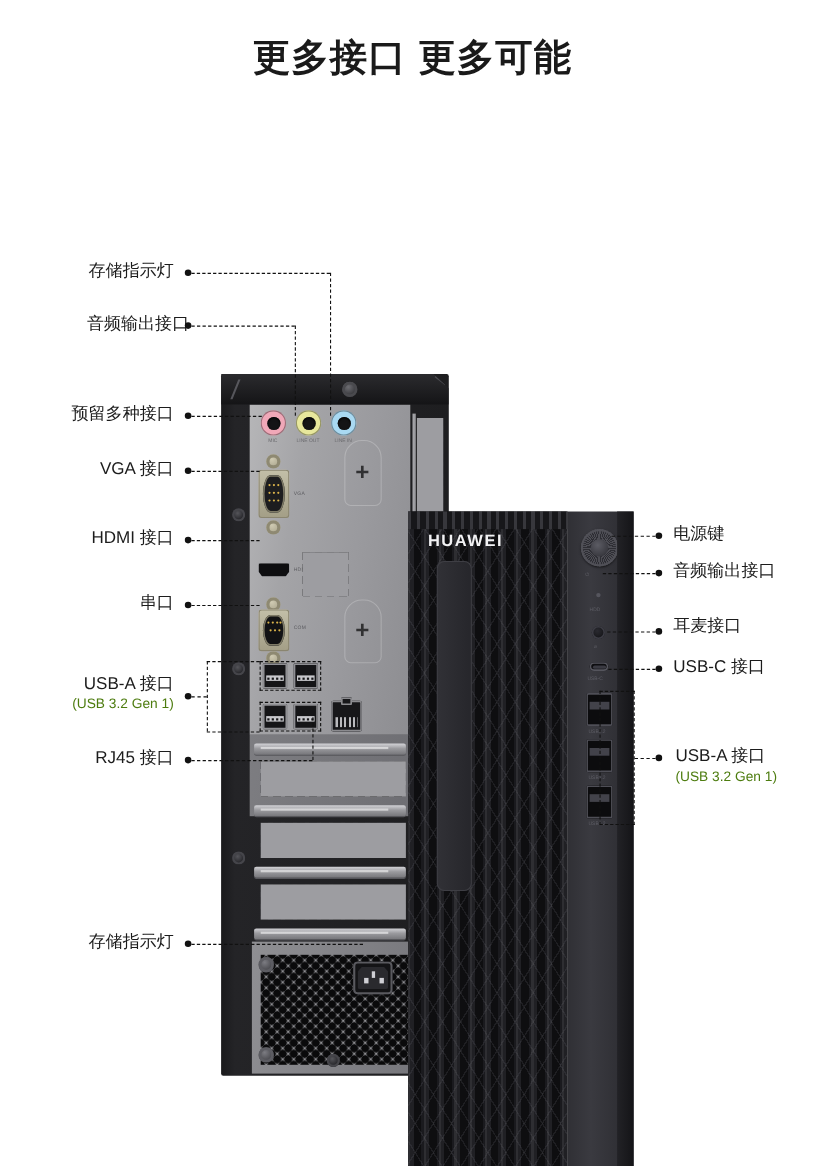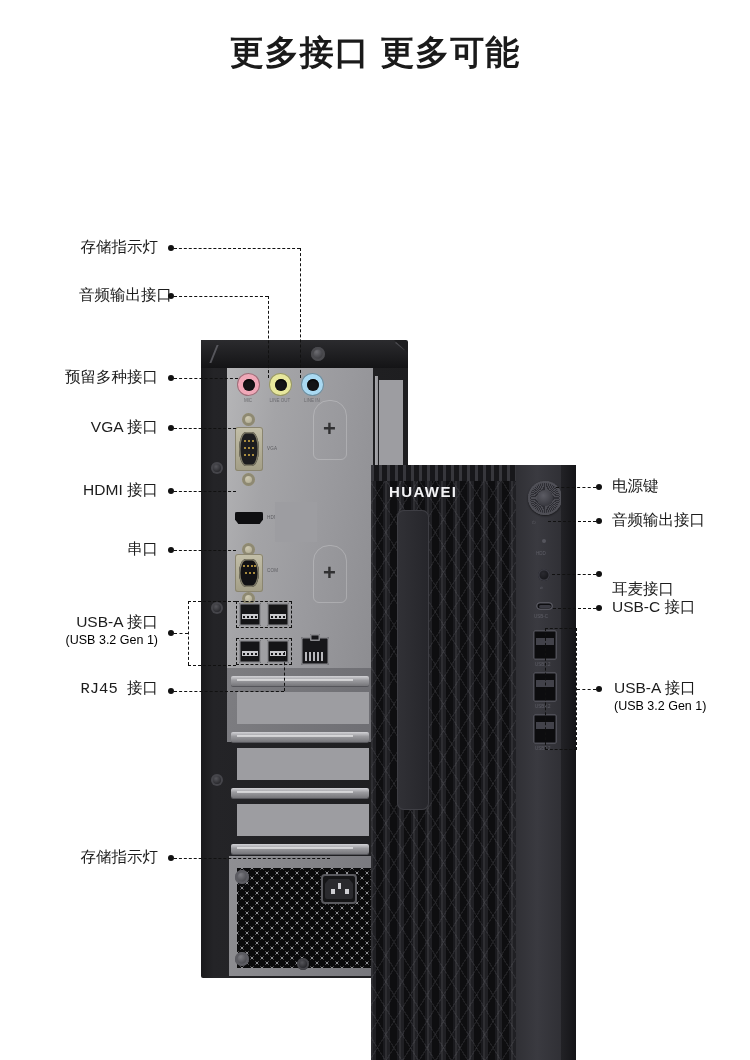--- a/index.html
+++ b/index.html
@@ -9,21 +9,21 @@
 
   
   .title { position:absolute; top:30px; left:0; width:750px; text-align:center;
     font-size:34px; font-weight:bold; color:#1a1a1a; letter-spacing:1px; }
   .subtitle { position:absolute; top:105px; left:45px; width:660px; text-align:center;
     font-size:19px; line-height:38px; color:#222; }
 
   
   .lbl { position:absolute; font-size:15.5px; color:#1c1c1c; white-space:nowrap; line-height:1.25; }
   .lbl.r { text-align:right; }
-  .lbl .sub { display:block; font-size:12.5px; color:#000000; margin-top:2px; }
+  .lbl .sub { display:block; font-size:12.5px; color:#4d7c0f; margin-top:2px; }
   .lbl.r .sub { text-align:right; }
   .lbl.l .sub { text-align:left; }
 
   .dot { position:absolute; width:6px; height:6px; border-radius:50%; background:#111; }
   .dash-h { position:absolute; height:0; border-top:1.4px dashed #111; }
   .dash-v { position:absolute; width:0; border-left:1.4px dashed #111; }
   .dbox { position:absolute; border:1.4px dashed #111; }
 
   
   #rear { position:absolute; left:201px; top:340px; width:207px; height:638px; }
@@ -343,40 +343,40 @@
     <span class="sub">(USB 3.2 Gen 1)</span>
   </div>
   <div class="dot" style="left:168px; top:630px;"></div>
   <div class="dash-h" style="left:174px; top:633px; width:14px;"></div>
   <div class="dash-v" style="left:188px; top:601px; height:64px;"></div>
   <div class="dash-h" style="left:188px; top:601px; width:48px;"></div>
   <div class="dash-h" style="left:188px; top:665px; width:48px;"></div>
   <div class="dbox" style="left:236px; top:601px; width:56px; height:27px;"></div>
   <div class="dbox" style="left:236px; top:638px; width:56px; height:27px;"></div>
 
-  <div class="lbl r" style="left:0; top:680px; width:158px;font-family:Liberation Mono, monospace;">RJ45 接口</div>
+  <div class="lbl r" style="left:0; top:680px; width:158px;">RJ45 接口</div>
   <div class="dot" style="left:168px; top:688px;"></div>
   <div class="dash-h" style="left:174px; top:691px; width:110px;"></div>
   <div class="dash-v" style="left:284px; top:652px; height:39px;"></div>
 
   <div class="lbl r" style="left:0; top:847px; width:158px;">存储指示灯</div>
   <div class="dot" style="left:168px; top:855px;"></div>
   <div class="dash-h" style="left:174px; top:858px; width:156px;"></div>
 
   <div class="dash-h" style="left:556px; top:487px; width:40px;"></div>
   <div class="dot" style="left:596px; top:484px;"></div>
   <div class="lbl l" style="left:612px; top:476px;">电源键</div>
 
   <div class="dash-h" style="left:548px; top:521px; width:48px;"></div>
   <div class="dot" style="left:596px; top:518px;"></div>
   <div class="lbl l" style="left:612px; top:510px;">音频输出接口</div>
 
   <div class="dash-h" style="left:552px; top:574px; width:44px;"></div>
   <div class="dot" style="left:596px; top:571px;"></div>
-  <div class="lbl l" style="left:612px; top:579px;text-align:center;">耳麦接口</div>
+  <div class="lbl l" style="left:612px; top:560px;text-align:center;">耳麦接口</div>
 
   <div class="dash-h" style="left:553px; top:608px; width:43px;"></div>
   <div class="dot" style="left:596px; top:605px;"></div>
   <div class="lbl l" style="left:612px; top:597px;">USB-C 接口</div>
 
   <div class="dbox" style="left:545px; top:628px; width:32px; height:122px;"></div>
   <div class="dash-h" style="left:577px; top:689px; width:19px;"></div>
   <div class="dot" style="left:596px; top:686px;"></div>
   <div class="lbl l" style="left:614px; top:678px;">
     <span>USB-A 接口</span>

